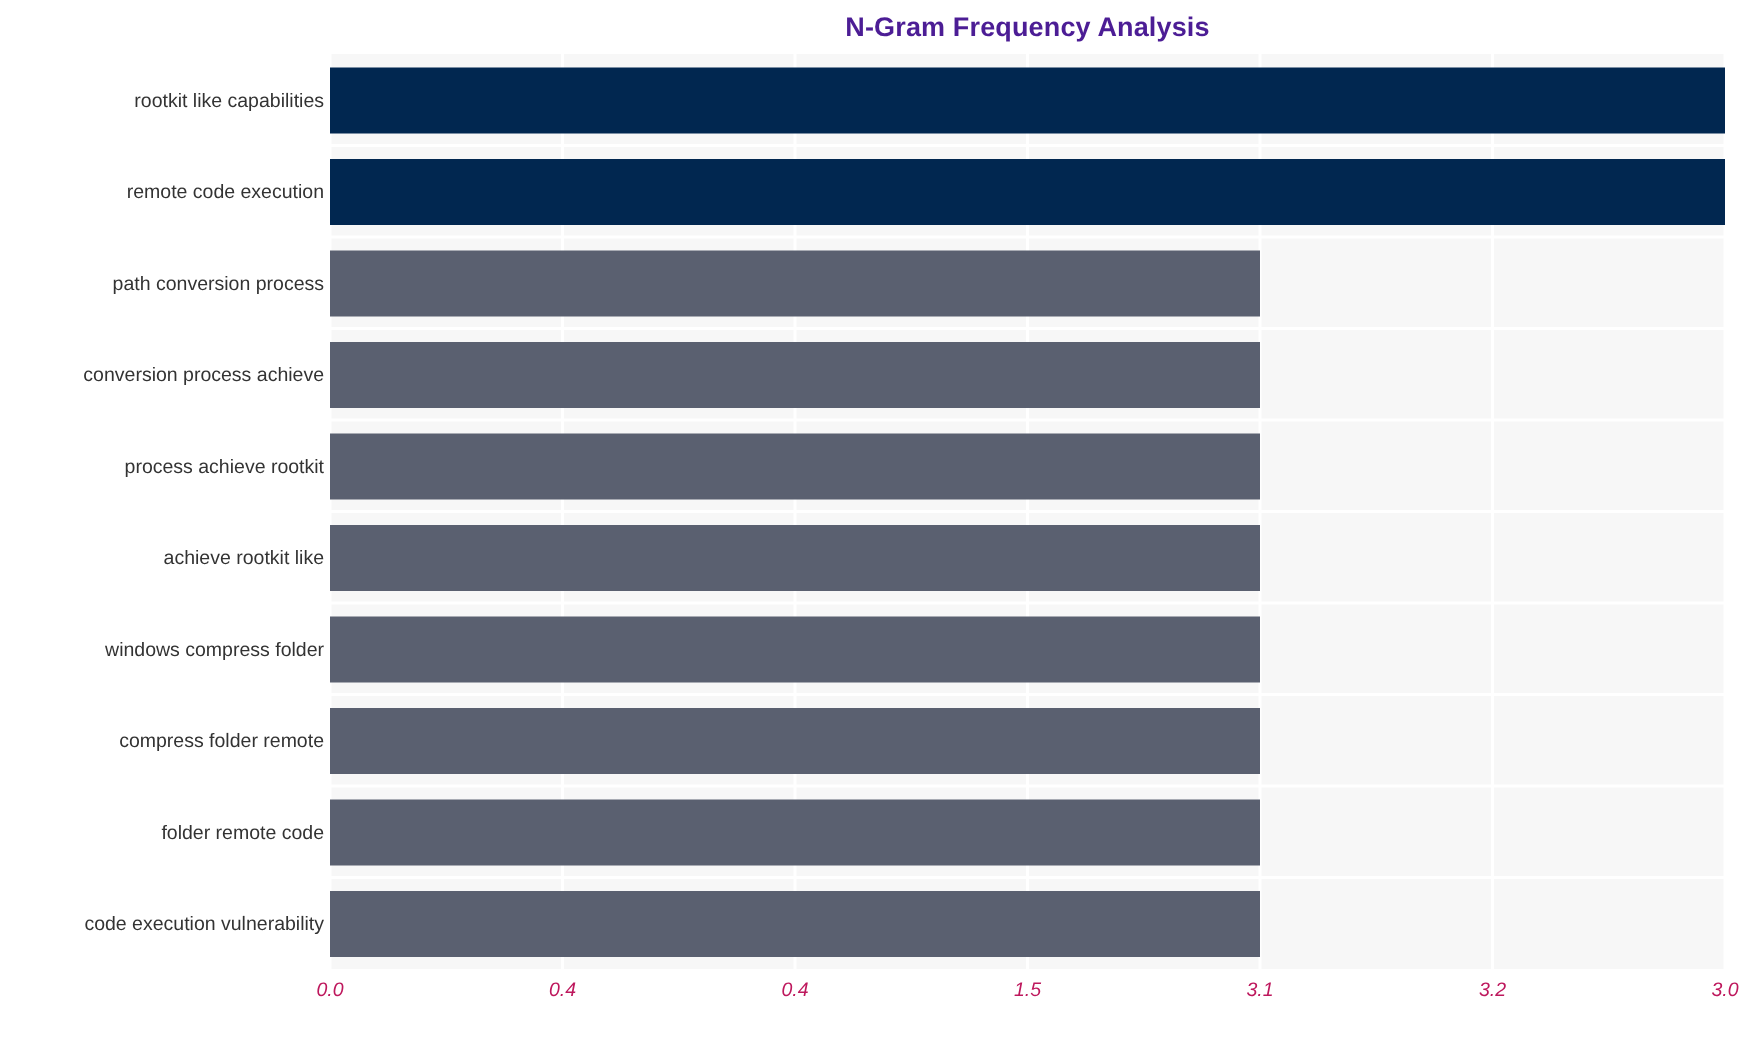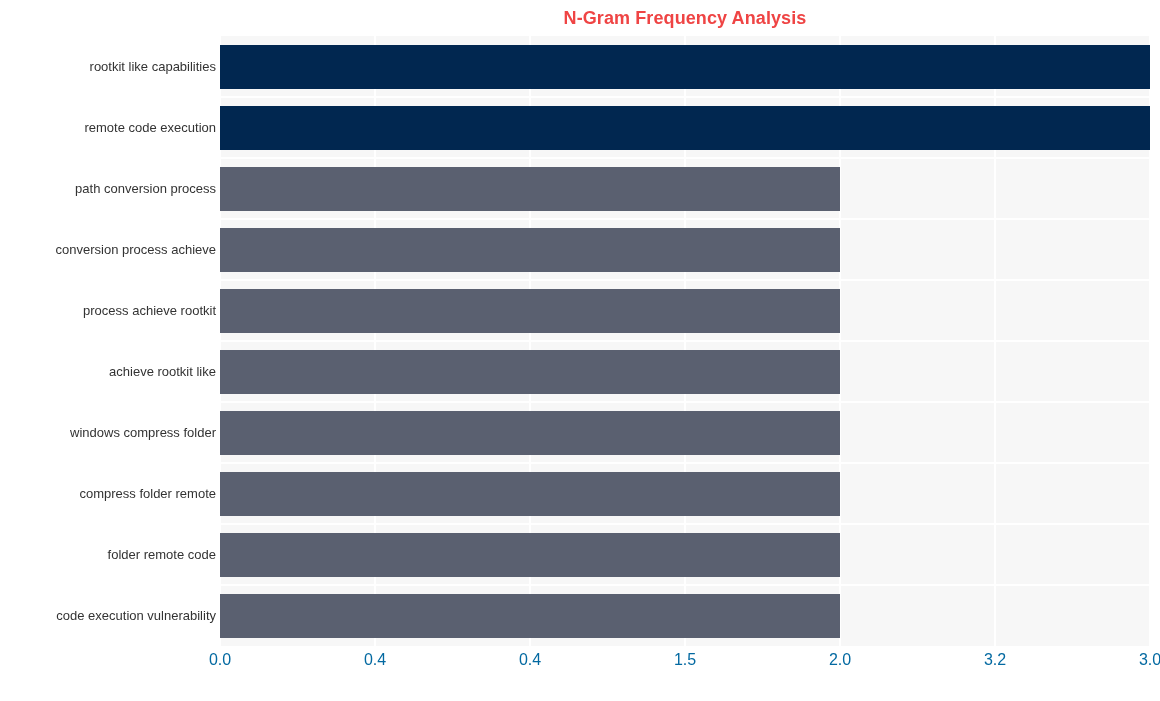--- a/index.html
+++ b/index.html
@@ -25,21 +25,21 @@
 
   
   #chart-title {
     position: absolute;
     left: 220px;
     top: 6px;
     width: 930px;
     text-align: center;
     font-size: 18px;
     font-weight: bold;
-    color: #ef4444;
+    color: #4c1d95;
     letter-spacing: 0.1px;
     line-height: 24px;
   }
 
   
   #plot-area {
     position: absolute;
     left: 220px;
     top: 36px;
     width: 930px;
@@ -82,23 +82,24 @@
     white-space: nowrap;
   }
 
   
   .xtick {
     position: absolute;
     top: 652px;
     width: 80px;
     margin-left: -40px;
     text-align: center;
-    font-size: 16px;
-    color: #0369a1;
+    font-size: 13px;
+    color: #be185d;
     line-height: 16px;
+    font-style: italic;
   }
 
   #xaxis-label {
     position: absolute;
     top: 674px;
     left: 220px;
     width: 930px;
     text-align: center;
     font-size: 13px;
     color: #333333;
@@ -157,19 +158,19 @@
       <div class="ytick" style="top: 424.5px;">windows compress folder</div>
       <div class="ytick" style="top: 485.5px;">compress folder remote</div>
       <div class="ytick" style="top: 546.5px;">folder remote code</div>
       <div class="ytick" style="top: 607.5px;">code execution vulnerability</div>
     </div>
   <div id="xticks">
       <div class="xtick" style="left: 220px;">0.0</div>
       <div class="xtick" style="left: 375px;">0.4</div>
       <div class="xtick" style="left: 530px;">0.4</div>
       <div class="xtick" style="left: 685px;">1.5</div>
-      <div class="xtick" style="left: 840px;">2.0</div>
+      <div class="xtick" style="left: 840px;">3.1</div>
       <div class="xtick" style="left: 995px;">3.2</div>
       <div class="xtick" style="left: 1150px;">3.0</div>
     </div>
 
 
 </div>
 
 </body></html>

